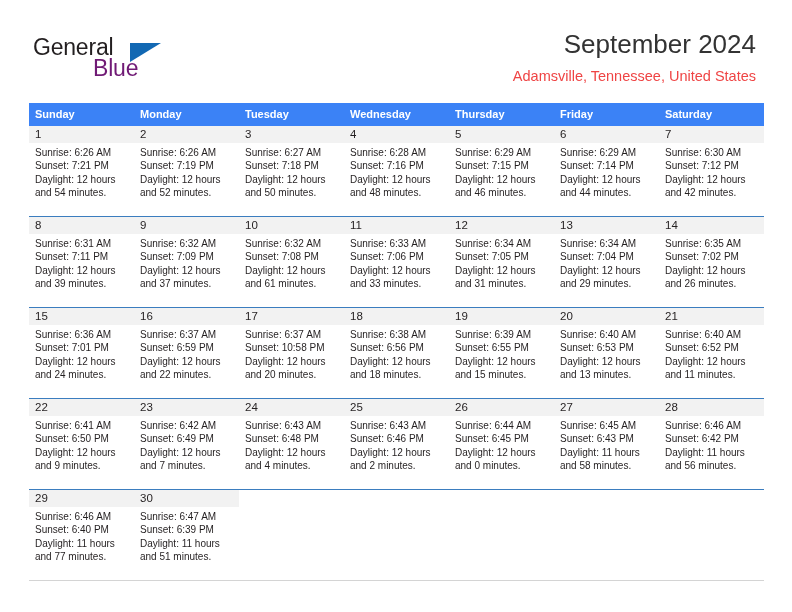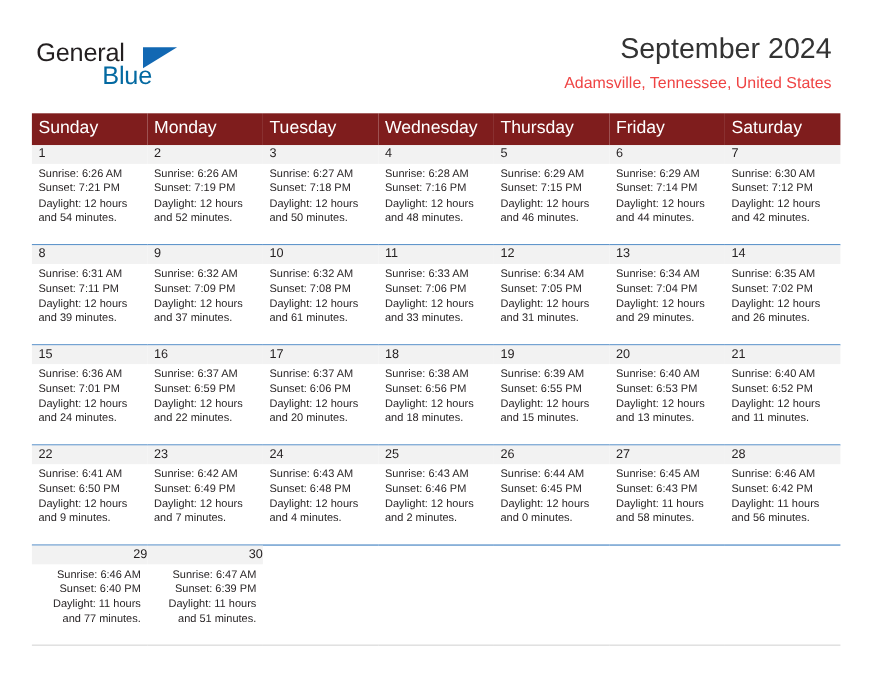--- a/index.html
+++ b/index.html
@@ -41,21 +41,21 @@
     font-size: 23px;
     letter-spacing: -0.2px;
     color: #231f20;
     font-family: "Liberation Sans", sans-serif;
   }
   .brand-blue {
     position: absolute;
     left: 60px; top: 21px;
     font-size: 23px;
     letter-spacing: -0.2px;
-    color: #0369a1;
+    color: #701a75;
     font-family: "Liberation Sans", sans-serif;
     text-align: right;
   }
   .brand-tri {
     position: absolute;
     left: 97px;
     top: 9px;
     width: 0; height: 0;
     border-left: 31px solid #1268b3;
     border-bottom: 19px solid transparent;
@@ -88,42 +88,41 @@
     width: 735px;
   }
   table.cal {
     border-collapse: collapse;
     table-layout: fixed;
     width: 735px;
   }
   table.cal col { width: 105px; }
 
   thead th {
-    background: #7f1d1d;
+    background: #3b82f6;
     color: #ffffff;
-    font-size: 16px;
-    font-weight: normal;
+    font-size: 11px;
+    font-weight: bold;
     text-align: left;
     padding: 5px 0 6px 6px;
     height: 12px;
     border: none;
   }
 
   tbody tr.week-row > td {
     vertical-align: top;
     padding: 0;
     border-top: 1px solid #3b7dbf;
     height: 90px;
   }
   tbody tr.week-row.first > td {
     border-top: none;
   }
   tbody tr.week-row:last-child > td {
     border-bottom: 1px solid #d4d4d4;
-    text-align: right;
   }
 
   .cell {
     position: relative;
     height: 90px;
     box-sizing: border-box;
   }
   .daynum-band {
     background: #f2f2f2;
     height: 17px;
@@ -368,21 +367,21 @@
               <div>Daylight: 12 hours</div>
               <div>and 22 minutes.</div>
             </div>
               </div>
             </td>
           <td>
               <div class="cell">
             <div class="daynum-band">17</div>
             <div class="details">
               <div>Sunrise: 6:37 AM</div>
-              <div>Sunset: 6:06 PM</div>
+              <div>Sunset: 10:58 PM</div>
               <div>Daylight: 12 hours</div>
               <div>and 20 minutes.</div>
             </div>
               </div>
             </td>
           <td>
               <div class="cell">
             <div class="daynum-band">18</div>
             <div class="details">
               <div>Sunrise: 6:38 AM</div>

